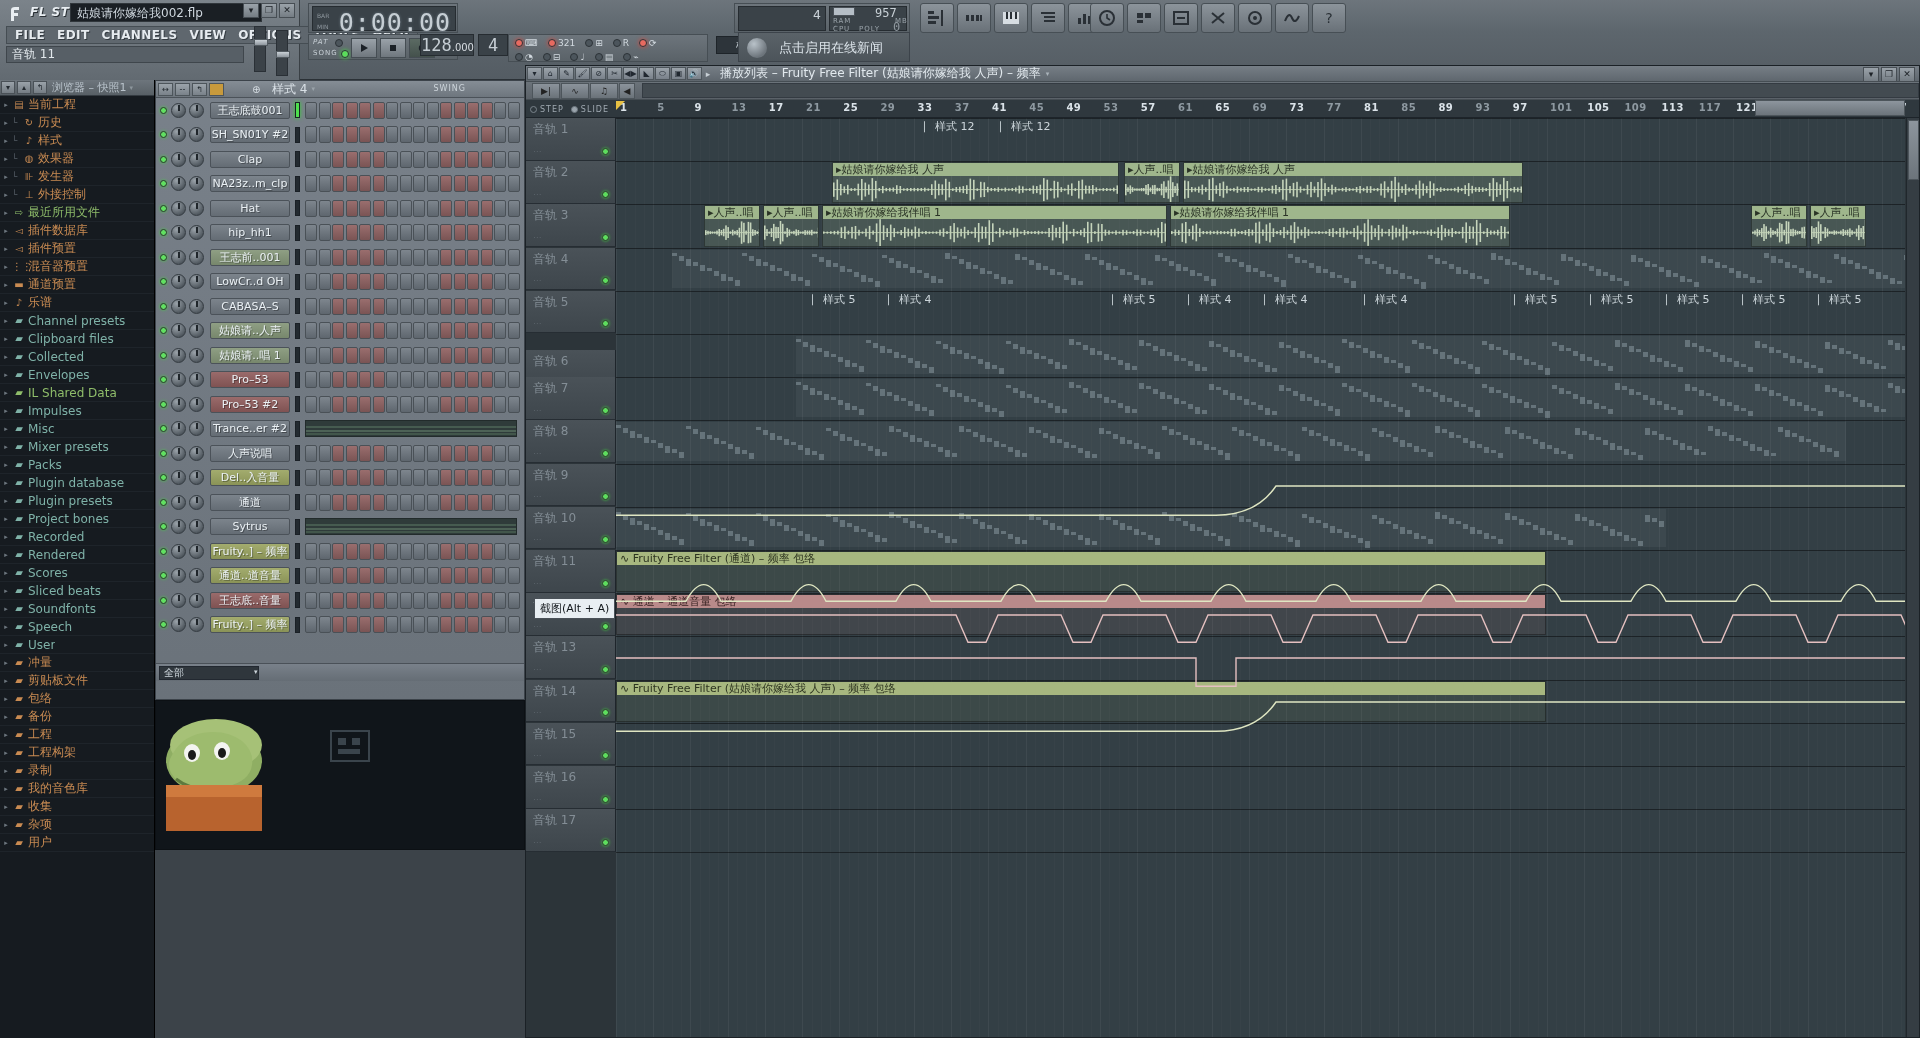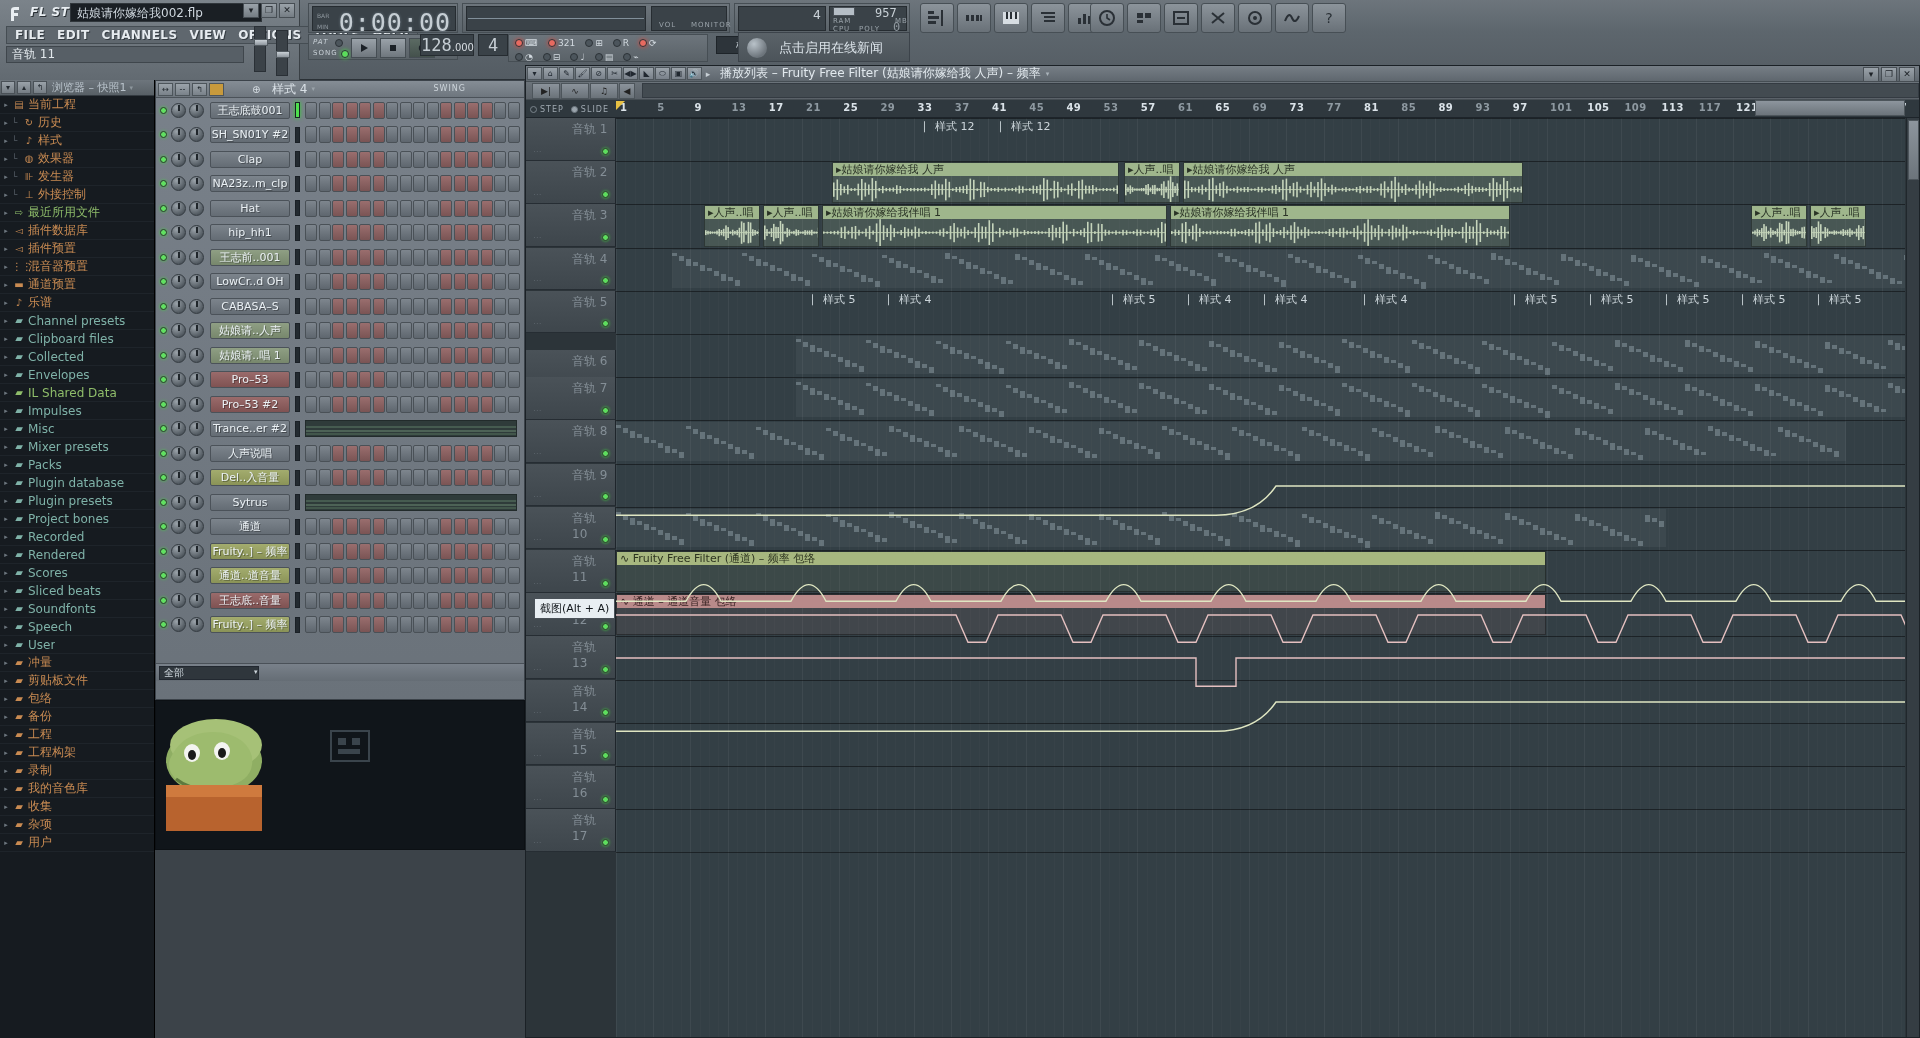--- a/index.html
+++ b/index.html
@@ -157,21 +157,21 @@
   .pl-sub .tb { width:28px; height:16px; border:1px solid #4d555b; margin-right:1px;
      background:linear-gradient(#8b939b,#6a7279); font-size:9px; text-align:center; line-height:14px;color:#222;}
   .pl-sub .txtfield{ flex:1; height:15px; background:#434b51; border:1px solid #343b42; margin-left:6px;}
   .pl-ruler { position:absolute; left:0; top:34px; width:100%; height:18px; background:#2f383e;
      border-bottom:1px solid #1d242a;}
   .pl-ruler .lab { position:absolute; top:2px; font-size:10px; font-weight:bold; letter-spacing:.5px;}
   .steplabel { position:absolute; left:4px; top:36px; width:90px; height:14px;
      font-size:8px; color:#9fa9b1; letter-spacing:1px; display:flex; align-items:center; gap:3px;}
   .tracklane { position:absolute; left:0; width:90px; height:42.5px;
      background:linear-gradient(#4a5258,#3e464c); border-bottom:1px solid #262d33; border-right:1px solid #1e252b;}
-  .tracklane .tn { position:absolute; left:7px; top:3px; font-size:12px; color:#848e96;margin-left:39px;}
+  .tracklane .tn { position:absolute; left:7px; top:3px; font-size:12px; color:#848e96;}
   .tracklane .dots{ position:absolute; left:7px; bottom:4px; font-size:8px; color:#5c656c;}
   .tracklane .tled{ position:absolute; right:6px; bottom:5px; width:7px;height:7px;border-radius:50%;
      background:#5ddd5d; box-shadow:0 0 3px #3fc83f; border:1px solid #2d342f;}
   .grid { position:absolute; left:90px; top:52px; right:14px; bottom:0; overflow:hidden;
      background:#333f45;}
   .clip { position:absolute; font-size:11px; white-space:nowrap; overflow:hidden;
      border:1px solid rgba(0,0,0,.35); }
   .audioclip { background:rgba(150,175,140,.22); }
   .audiohdr { height:13px; background:#9fb68c; color:#2a3326; font-size:11px; padding-left:3px;
      line-height:13px; overflow:hidden;}
@@ -233,27 +233,20 @@
     <div class="panel clockbox">
       <div class="lcd" style="position:absolute;left:3px;top:2px;width:144px;height:25px;">
         <div class="clock-lbls">
           <div style="font-size:6px;">BAR</div>
           <div style="font-size:6px;">MIN</div>
         </div>
         <div class="clock-digits">0:00:00</div>
       </div>
     </div>
 
-    <div class="panel osc">
-      <div class="lcd" style="position:absolute;left:3px;top:2px;width:180px;height:25px;"></div>
-      <div class="osc-line" style="left:5px;width:176px;"></div>
-      <div class="lcd" style="position:absolute;left:188px;top:2px;width:76px;height:25px;"></div>
-      <div class="cpu-txt" style="left:196px;top:17px;">VOL</div>
-      <div class="cpu-txt" style="left:228px;top:17px;">MONITOR</div>
-    </div>
 
     <div class="panel cpu">
       <div class="lcd" style="position:absolute;left:3px;top:2px;width:88px;height:25px;"></div>
       <div style="position:absolute;left:78px;top:3px;font-family:'DejaVu Sans Mono',monospace;font-size:13px;color:#c8d0d6;">4</div>
       <div class="lcd" style="position:absolute;left:94px;top:2px;width:78px;height:25px;"></div>
       <div style="position:absolute;left:98px;top:3px;width:22px;height:9px;background:#b5bec6;border:1px solid #4a5158;"></div>
       <div style="position:absolute;left:140px;top:2px;font-family:'DejaVu Sans Mono',monospace;font-size:12px;color:#c8d0d6;">957</div>
       <div class="cpu-txt" style="left:98px;top:13px;">RAM</div>
       <div class="cpu-txt" style="left:160px;top:13px;">MB</div>
       <div class="cpu-txt" style="left:98px;top:21px;">CPU</div>
@@ -1067,53 +1060,53 @@
             <span class="stp red"></span>
             <span class="stp red"></span>
             <span class="stp"></span>
             <span class="stp"></span>
           </span>
         </div>
         <div class="ch-row">
           <span class="ch-led"></span>
           <span class="knob"></span>
           <span class="knob"></span>
+          <span class="ch-name" style="background:linear-gradient(#7c848c,#646c74)">通道</span>
+          <span class="ch-vu"></span>
+          <span class="steps">
+            <span class="stp"></span>
+            <span class="stp"></span>
+            <span class="stp red"></span>
+            <span class="stp red"></span>
+            <span class="stp red"></span>
+            <span class="stp red"></span>
+            <span class="stp"></span>
+            <span class="stp"></span>
+            <span class="stp"></span>
+            <span class="stp"></span>
+            <span class="stp red"></span>
+            <span class="stp red"></span>
+            <span class="stp red"></span>
+            <span class="stp red"></span>
+            <span class="stp"></span>
+            <span class="stp"></span>
+          </span>
+        </div>
+        <div class="ch-row">
+          <span class="ch-led"></span>
+          <span class="knob"></span>
+          <span class="knob"></span>
           <span class="ch-name" style="background:linear-gradient(#7c848c,#646c74)">Sytrus</span>
           <span class="ch-vu"></span>
           <span class="gr-wave">
             <svg width="212" height="17" viewBox="0 0 212 17">
               <path d="M0 10 L212 10" stroke="#6d8a72" stroke-width="1"></path>
               <path d="M0 6 L212 6" stroke="#5f7d66" stroke-width="1"></path>
               <path d="M0 13 L212 13" stroke="#56735d" stroke-width="1"></path>
             </svg>
-          </span>
-        </div>
-        <div class="ch-row">
-          <span class="ch-led"></span>
-          <span class="knob"></span>
-          <span class="knob"></span>
-          <span class="ch-name" style="background:linear-gradient(#7c848c,#646c74)">通道</span>
-          <span class="ch-vu"></span>
-          <span class="steps">
-            <span class="stp"></span>
-            <span class="stp"></span>
-            <span class="stp red"></span>
-            <span class="stp red"></span>
-            <span class="stp red"></span>
-            <span class="stp red"></span>
-            <span class="stp"></span>
-            <span class="stp"></span>
-            <span class="stp"></span>
-            <span class="stp"></span>
-            <span class="stp red"></span>
-            <span class="stp red"></span>
-            <span class="stp red"></span>
-            <span class="stp red"></span>
-            <span class="stp"></span>
-            <span class="stp"></span>
           </span>
         </div>
         <div class="ch-row">
           <span class="ch-led"></span>
           <span class="knob"></span>
           <span class="knob"></span>
           <span class="ch-name" style="background:linear-gradient(#a3ac6e,#8a9357)">Fruity..] – 频率</span>
           <span class="ch-vu"></span>
           <span class="steps">
             <span class="stp"></span>
@@ -2150,20 +2143,23 @@
           <span class="patclip-lbl" style="left:0;top:0;">⎸样式 5</span>
         </div>
         <div class="clip" style="left: 1202px; top: 173.8px; width: 74px; height: 14px; background: transparent; border: none;">
           <span class="patclip-lbl" style="left:0;top:0;">⎸样式 5</span>
         </div>
         <div class="clip" style="left: 0px; top: 433px; width: 930px; height: 41.2px; background: rgba(150, 170, 110, 0.1);">
           <div class="autohdr">∿ Fruity Free Filter (通道) – 频率 包络</div>
         </div>
         <div class="clip" style="left: 0px; top: 476.2px; width: 930px; height: 41.2px; background: rgba(175, 125, 125, 0.12);">
           <div class="autohdr-red">∿ 通道 – 通道音量 包络</div>
+        </div>
+        <div class="clip" style="left: 0px; top: 562.6px; width: 930px; height: 41.2px; background: rgba(150, 170, 110, 0.1);">
+          <div class="autohdr">∿ Fruity Free Filter (姑娘请你嫁给我 人声) – 频率 包络</div>
         </div>
         <div style="position: absolute; left: 56px; top: 131.6px; width: 1460px; height: 38.2px; background: rgba(180, 195, 205, 0.07);">
           <div style="position:absolute;left:0px;top:3px;width:5px;height:3px;background:rgba(200,215,225,.3);"></div>
           <div style="position:absolute;left:7px;top:6px;width:5px;height:5px;background:rgba(200,215,225,.3);"></div>
           <div style="position:absolute;left:14px;top:9px;width:5px;height:7px;background:rgba(200,215,225,.3);"></div>
           <div style="position:absolute;left:21px;top:12px;width:5px;height:4px;background:rgba(200,215,225,.3);"></div>
           <div style="position:absolute;left:28px;top:15px;width:5px;height:6px;background:rgba(200,215,225,.3);"></div>
           <div style="position:absolute;left:35px;top:18px;width:5px;height:3px;background:rgba(200,215,225,.3);"></div>
           <div style="position:absolute;left:42px;top:21px;width:5px;height:5px;background:rgba(200,215,225,.3);"></div>
           <div style="position:absolute;left:49px;top:24px;width:5px;height:7px;background:rgba(200,215,225,.3);"></div>

